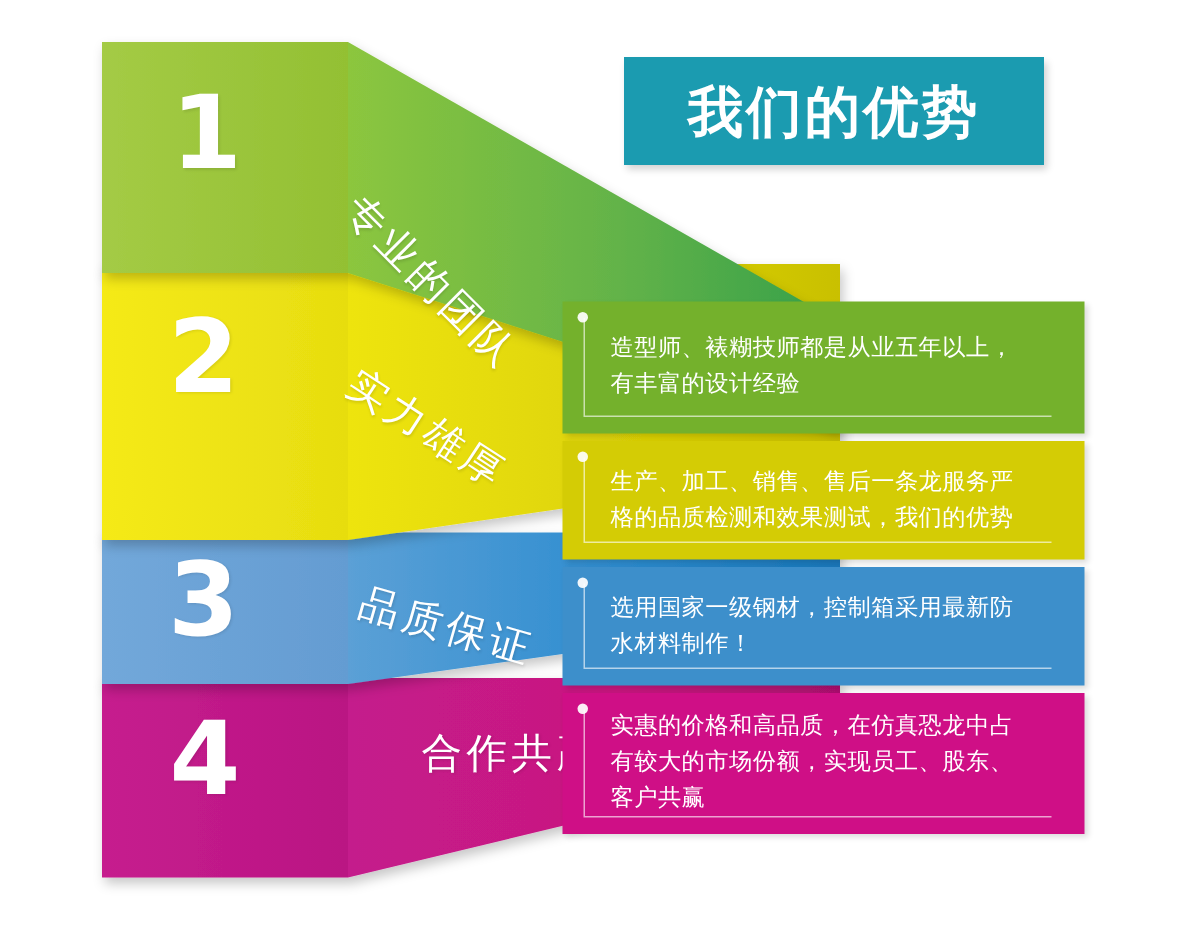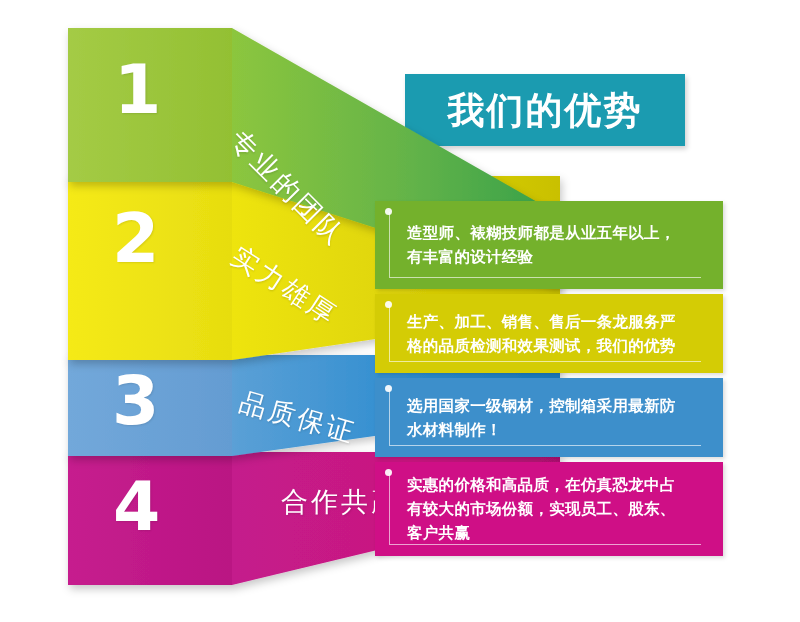--- a/index.html
+++ b/index.html
@@ -14,30 +14,29 @@
     position: relative;
     width: 800px;
     height: 622px;
     overflow: hidden;
     background: #ffffff;
   }
 
   
   .title-bar {
     position: absolute;
-    left: 405px;
+    left: 416px;
     top: 38px;
     width: 280px;
     height: 72px;
     background: #1b9bb0;
     box-shadow: 2px 3px 5px rgba(0,0,0,0.18);
     display: flex;
     align-items: center;
     justify-content: center;
-    margin-top: 36px;
   }
   .title-text {
     color: #ffffff;
     font-size: 37px;
     font-weight: bold;
     letter-spacing: 2px;
     line-height: 1;
     white-space: nowrap;
   }
 
@@ -80,21 +79,20 @@
   .desc {
     position: absolute;
     left: 375px;
     box-sizing: border-box;
   }
   .desc .panel {
     position: relative;
     width: 100%;
     height: 100%;
     box-shadow: 2px 2px 4px rgba(0,0,0,0.14);
-    font-weight: bold;
   }
   .desc .inner-rule {
     position: absolute;
     left: 14px;
     top: 11px;
     right: 22px;
     bottom: 11px;
     border-left: 1px solid rgba(255,255,255,0.62);
     border-bottom: 1px solid rgba(255,255,255,0.62);
   }

